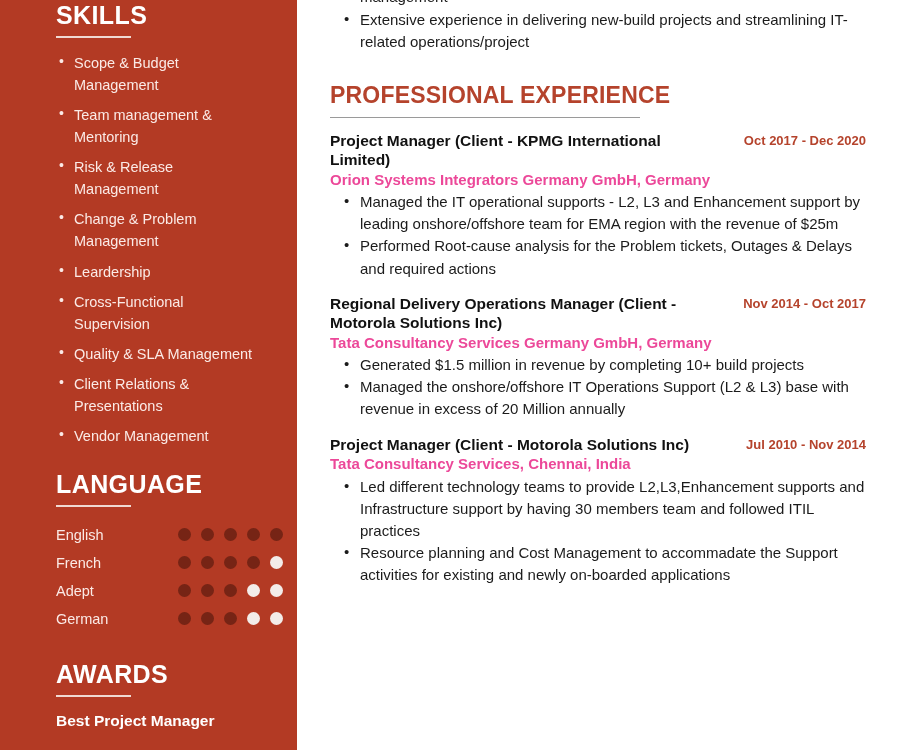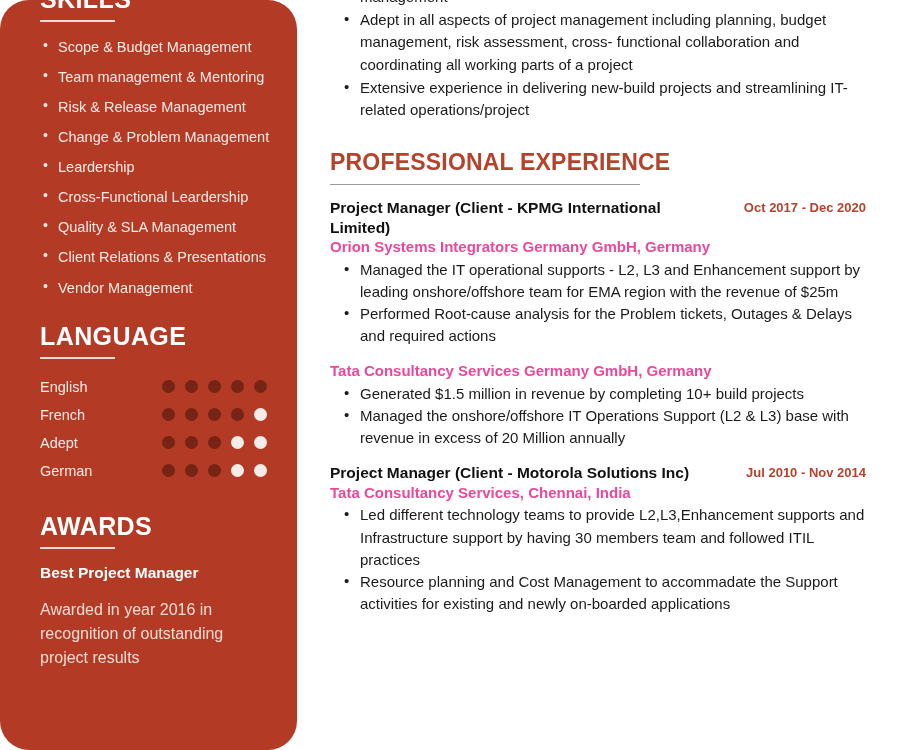--- a/index.html
+++ b/index.html
@@ -23,23 +23,22 @@
   }
 
   
   .sidebar {
     width: 297px;
     min-width: 297px;
     background: #b33a24;
     color: #ffffff;
     position: relative;
     overflow: hidden;
-    padding: 0;
+    padding: 16px;
     box-sizing: border-box;
-    border-radius: 29px;
   }
   .sb-inner {
     padding-left: 40px;
     padding-right: 26px;
     margin-top: -14px;
   }
   .sb-heading {
     font-size: 25px;
     font-weight: bold;
     letter-spacing: 0.4px;
@@ -213,21 +212,21 @@
 
       <section>
         <h2 class="sb-heading">SKILLS</h2>
         <div class="sb-rule"></div>
         <ul class="sb-list" id="skills-list">
             <li>Scope &amp; Budget Management</li>
             <li>Team management &amp; Mentoring</li>
             <li>Risk &amp; Release Management</li>
             <li>Change &amp; Problem Management</li>
             <li>Leardership</li>
-            <li>Cross-Functional Leardership</li>
+            <li>Cross-Functional Supervision</li>
             <li>Quality &amp; SLA Management</li>
             <li>Client Relations &amp; Presentations</li>
             <li>Vendor Management</li>
           </ul>
       </section>
 
       <div class="gap-md"></div>
 
       <section>
         <h2 class="sb-heading">LANGUAGE</h2>
@@ -290,21 +289,20 @@
       </section>
 
     </div>
   </aside>
 
   <main class="main">
     <div class="main-inner">
 
       <ul class="m-list" id="summary-list">
           <li style="padding-left: 30px; list-style: none;">management</li>
-          <li>Adept in all aspects of project management including planning, budget management, risk assessment, cross- functional collaboration and coordinating all working parts of a project</li>
           <li>Extensive experience in delivering new-build projects and streamlining IT-related operations/project</li>
         </ul>
 
       <div class="gap-lg"></div>
 
       <section>
         <h2 class="m-heading">PROFESSIONAL EXPERIENCE</h2>
         <div class="m-rule"></div>
         <div id="jobs-list">
             <div class="job">
@@ -312,20 +310,24 @@
                 <div class="job-title">Project Manager (Client - KPMG International Limited)</div>
                 <div class="job-date">Oct 2017 - Dec 2020</div>
               </div>
               <div class="job-company">Orion Systems Integrators Germany GmbH, Germany</div>
               <ul class="m-list">
                 <li>Managed the IT operational supports - L2, L3 and Enhancement support by leading onshore/offshore team for EMA region with the revenue of $25m</li>
                 <li>Performed Root-cause analysis for the Problem tickets, Outages &amp; Delays and required actions</li>
               </ul>
             </div>
             <div class="job">
+              <div class="job-head">
+                <div class="job-title">Regional Delivery Operations Manager (Client - Motorola Solutions Inc)</div>
+                <div class="job-date">Nov 2014 - Oct 2017</div>
+              </div>
               <div class="job-company">Tata Consultancy Services Germany GmbH, Germany</div>
               <ul class="m-list">
                 <li>Generated $1.5 million in revenue by completing 10+ build projects</li>
                 <li>Managed the onshore/offshore  IT Operations Support (L2 &amp; L3)  base with revenue in excess of 20 Million annually</li>
               </ul>
             </div>
             <div class="job">
               <div class="job-head">
                 <div class="job-title">Project Manager (Client - Motorola Solutions Inc)</div>
                 <div class="job-date">Jul 2010 - Nov 2014</div>

